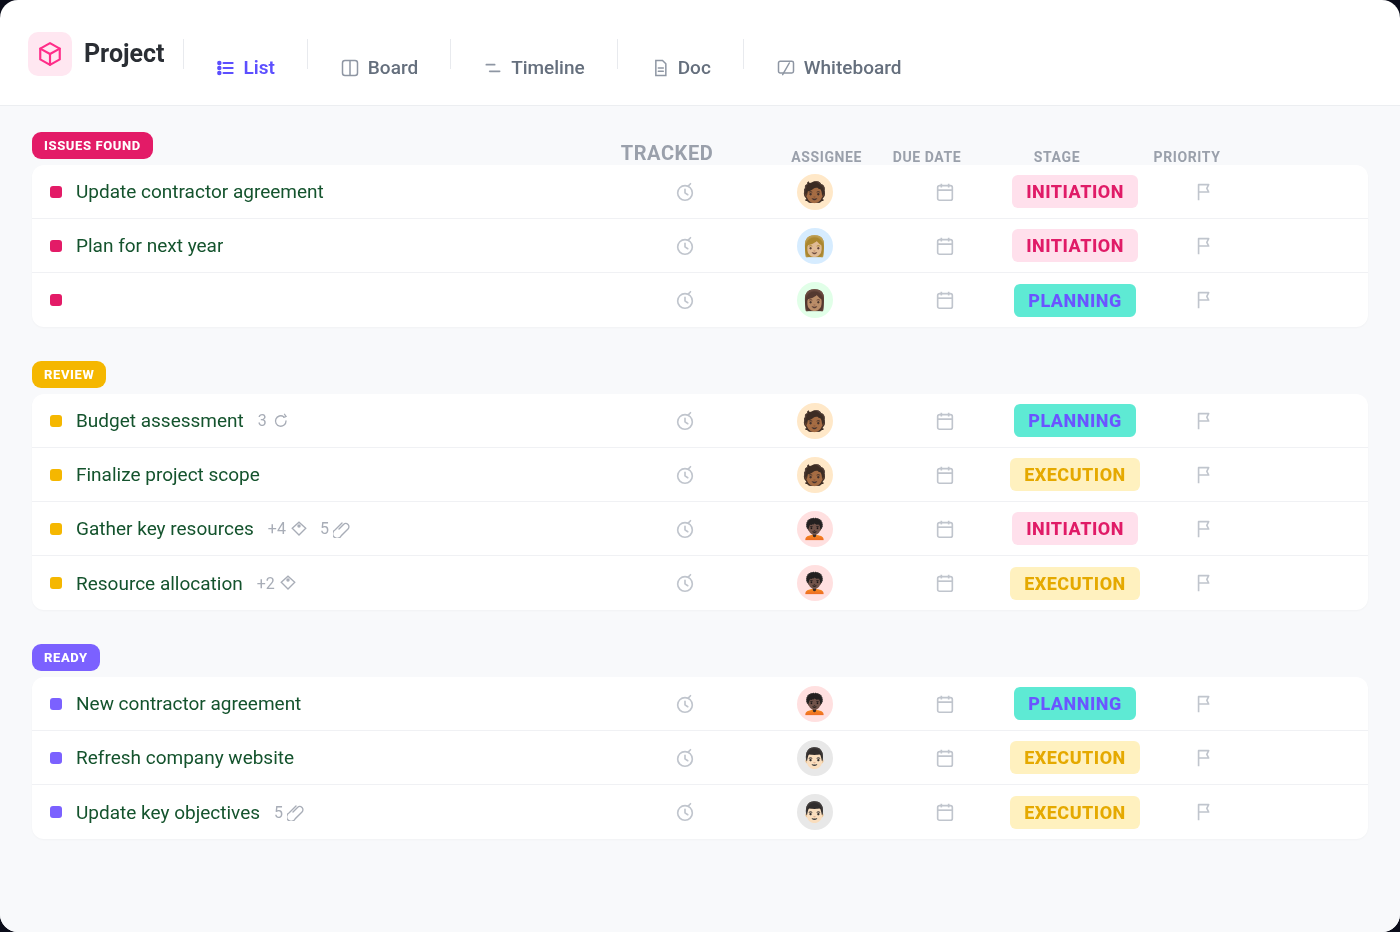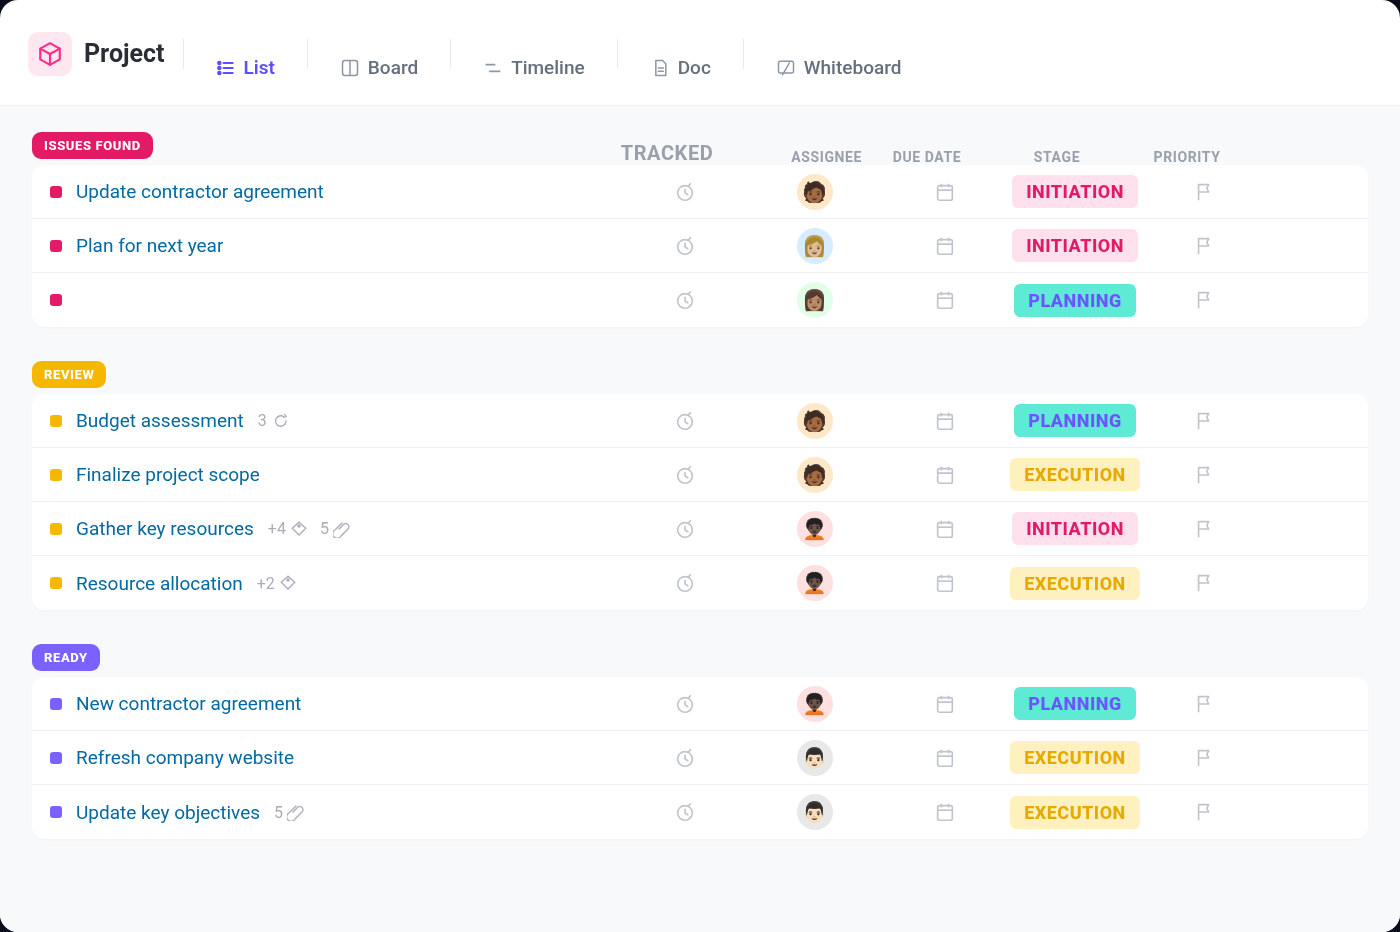--- a/index.html
+++ b/index.html
@@ -117,21 +117,21 @@
 .status-dot {
   width: 12px; height: 12px;
   border-radius: 3px;
   flex-shrink: 0;
 }
 .status-dot.pink   { background: #e31b67; }
 .status-dot.yellow { background: #f5b700; }
 .status-dot.purple { background: #7b61ff; }
 .task-title {
   font-size: 19px;
-  color: #0369a1;
+  color: #14532d;
   white-space: nowrap;
   overflow: hidden;
   text-overflow: ellipsis;
 }
 .meta-chip {
   display: flex;
   align-items: center;
   gap: 4px;
   color: #a8adb7;
   font-size: 16px;

